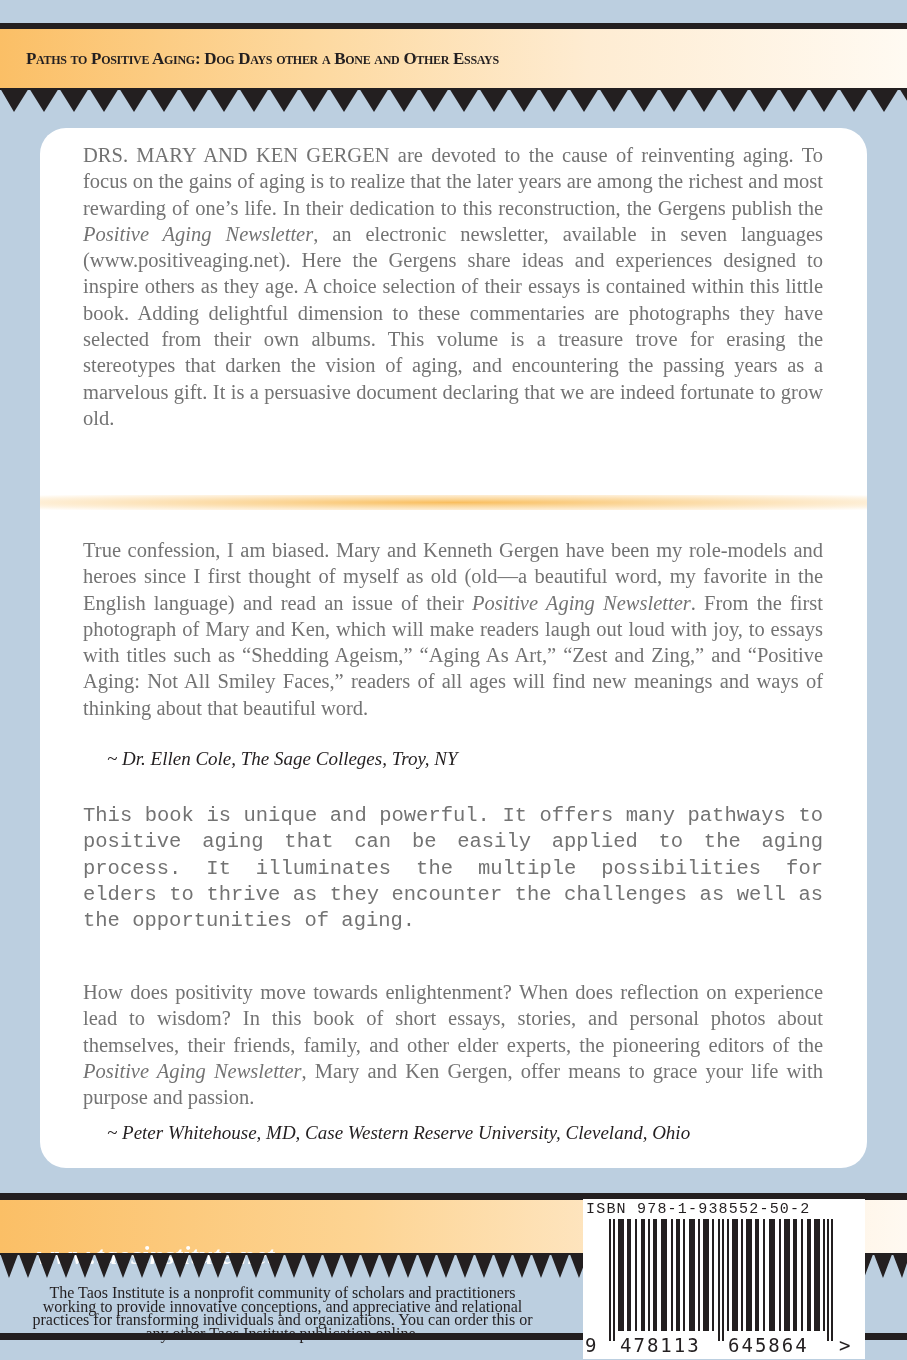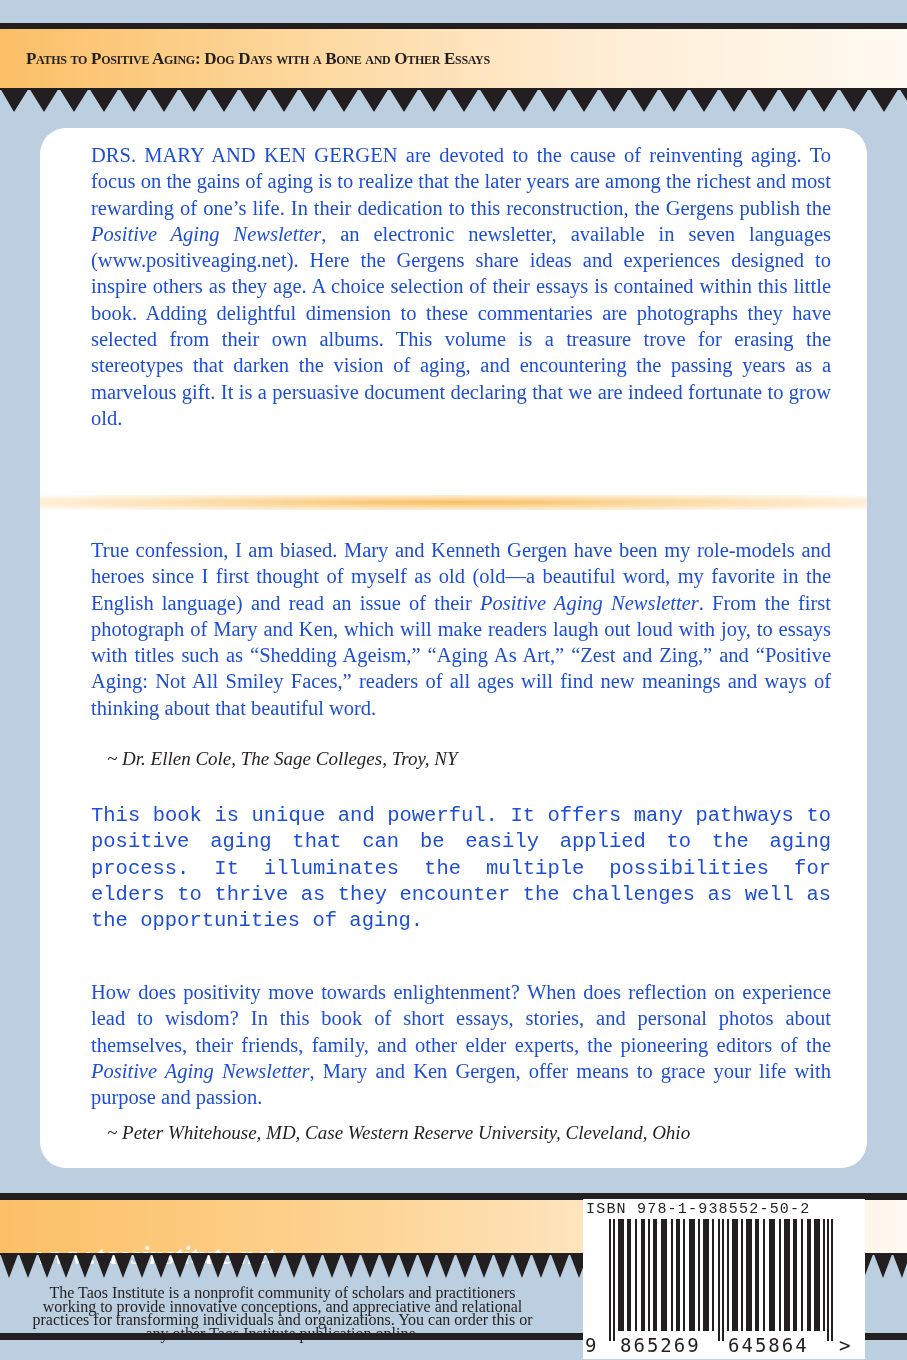--- a/index.html
+++ b/index.html
@@ -32,24 +32,24 @@
   }
   .teeth svg { display: block; }
 
   
   .card {
     position: absolute; left: 40px; top: 128px; width: 827px; height: 1040px;
     background: #ffffff;
     border-radius: 26px;
   }
   .para {
-    position: absolute; left: 51px; width: 740px;
+    position: absolute; left: 43px; width: 740px;
     font-size: 20.5px; line-height: 26.3px;
     text-align: justify;
-    color: #1d4ed8;
+    color: #737373;
   }
   .para i { font-style: italic; }
   .attrib {
     position: absolute; left: 67px;
     font-style: italic; font-size: 19px;
     color: #231f20;
     white-space: nowrap;
   }
   .divider {
     position: absolute; left: 0; top: 367px; width: 827px; height: 15px;
@@ -98,21 +98,21 @@
     position: absolute; top: 136px;
     font-family: "DejaVu Sans Mono", "Liberation Mono", monospace;
     font-size: 19px; color: #231f20; background: #fff;
     white-space: nowrap; letter-spacing: 2px; line-height: 20px;
   }
 </style>
 </head>
 <body>
 
 <div class="top-banner">
-  <div class="title">Paths to Positive Aging: Dog Days with a Bone and Other Essays</div>
+  <div class="title">Paths to Positive Aging: Dog Days other a Bone and Other Essays</div>
 </div>
 <div class="teeth" style="top:88px;background:none;">
   <svg width="907" height="26" viewBox="0 0 907 26" xmlns="http://www.w3.org/2000/svg">
     <rect x="0" y="0" width="907" height="2" fill="#231f20"></rect>
     <path id="topTeeth" fill="#231f20" d="M0,0 L7,24 L14.5,0 L22,24 L29.5,0 L37,24 L44.5,0 L52,24 L59.5,0 L67,24 L74.5,0 L82,24 L89.5,0 L97,24 L104.5,0 L112,24 L119.5,0 L127,24 L134.5,0 L142,24 L149.5,0 L157,24 L164.5,0 L172,24 L179.5,0 L187,24 L194.5,0 L202,24 L209.5,0 L217,24 L224.5,0 L232,24 L239.5,0 L247,24 L254.5,0 L262,24 L269.5,0 L277,24 L284.5,0 L292,24 L299.5,0 L307,24 L314.5,0 L322,24 L329.5,0 L337,24 L344.5,0 L352,24 L359.5,0 L367,24 L374.5,0 L382,24 L389.5,0 L397,24 L404.5,0 L412,24 L419.5,0 L427,24 L434.5,0 L442,24 L449.5,0 L457,24 L464.5,0 L472,24 L479.5,0 L487,24 L494.5,0 L502,24 L509.5,0 L517,24 L524.5,0 L532,24 L539.5,0 L547,24 L554.5,0 L562,24 L569.5,0 L577,24 L584.5,0 L592,24 L599.5,0 L607,24 L614.5,0 L622,24 L629.5,0 L637,24 L644.5,0 L652,24 L659.5,0 L667,24 L674.5,0 L682,24 L689.5,0 L697,24 L704.5,0 L712,24 L719.5,0 L727,24 L734.5,0 L742,24 L749.5,0 L757,24 L764.5,0 L772,24 L779.5,0 L787,24 L794.5,0 L802,24 L809.5,0 L817,24 L824.5,0 L832,24 L839.5,0 L847,24 L854.5,0 L862,24 L869.5,0 L877,24 L884.5,0 L892,24 L899.5,0 L907,24 L907,0 Z" transform="scale(2,1)"></path>
   </svg>
 </div>
 
 <div class="card">
   <p class="para" style="top:14px;"><span>DRS. MARY AND KEN GERGEN</span><span> are devoted to the cause of reinventing aging. To focus on the gains of aging is to realize that the later years are among the richest and most rewarding of one’s life. In their dedication to this reconstruction, the Gergens publish the </span><i>Positive Aging Newsletter</i><span>, an electronic newsletter, available in seven languages  (www.positiveaging.net). Here the Gergens share ideas and experiences designed to inspire others as they age. A choice selection of their essays is contained within this little book. Adding delightful dimension to these commentaries are photographs they have selected from their own albums. This volume is a treasure trove for erasing the stereotypes that darken the vision of aging, and encountering the passing years as a marvelous gift. It is a persuasive document declaring that we are indeed fortunate to grow old.</span></p>
@@ -174,16 +174,16 @@
         <rect x="210" y="0" width="4" height="112"></rect>
       <rect x="218" y="0" width="2" height="112"></rect>
         <rect x="224" y="0" width="4" height="112"></rect>
       <rect x="231" y="0" width="6" height="112"></rect>
         <rect x="240" y="0" width="2" height="112"></rect>
       <rect x="244" y="0" width="2" height="122"></rect>
         <rect x="248" y="0" width="2" height="122"></rect>
     </g>
   </svg>
   <div class="isbn-bottom" style="left:2px;">9</div>
-  <div class="isbn-bottom" style="left:37px;">865269</div>
+  <div class="isbn-bottom" style="left:37px;">478113</div>
   <div class="isbn-bottom" style="left:145px;">645864</div>
   <div class="isbn-bottom" style="left:256px;">&gt;</div>
 </div>
 
 </body></html>

